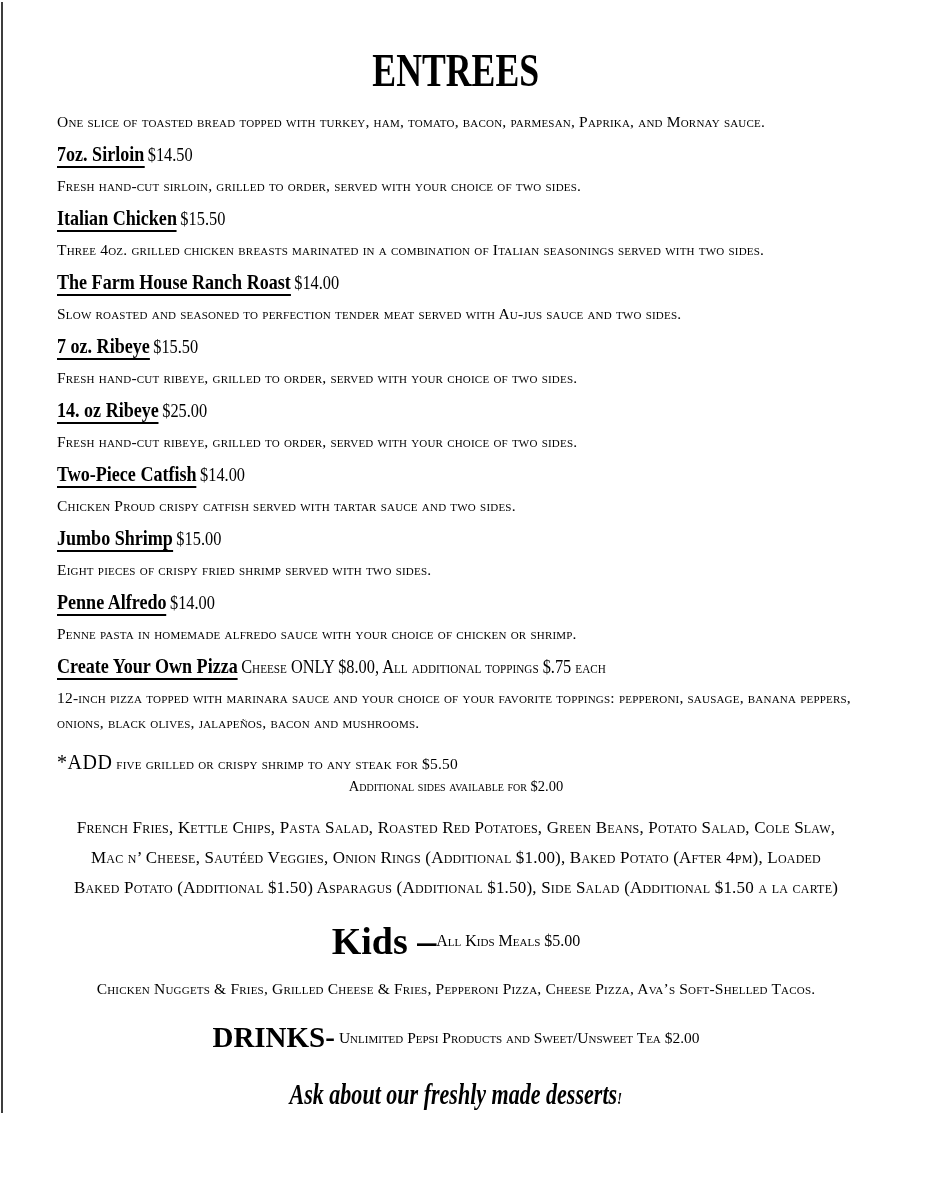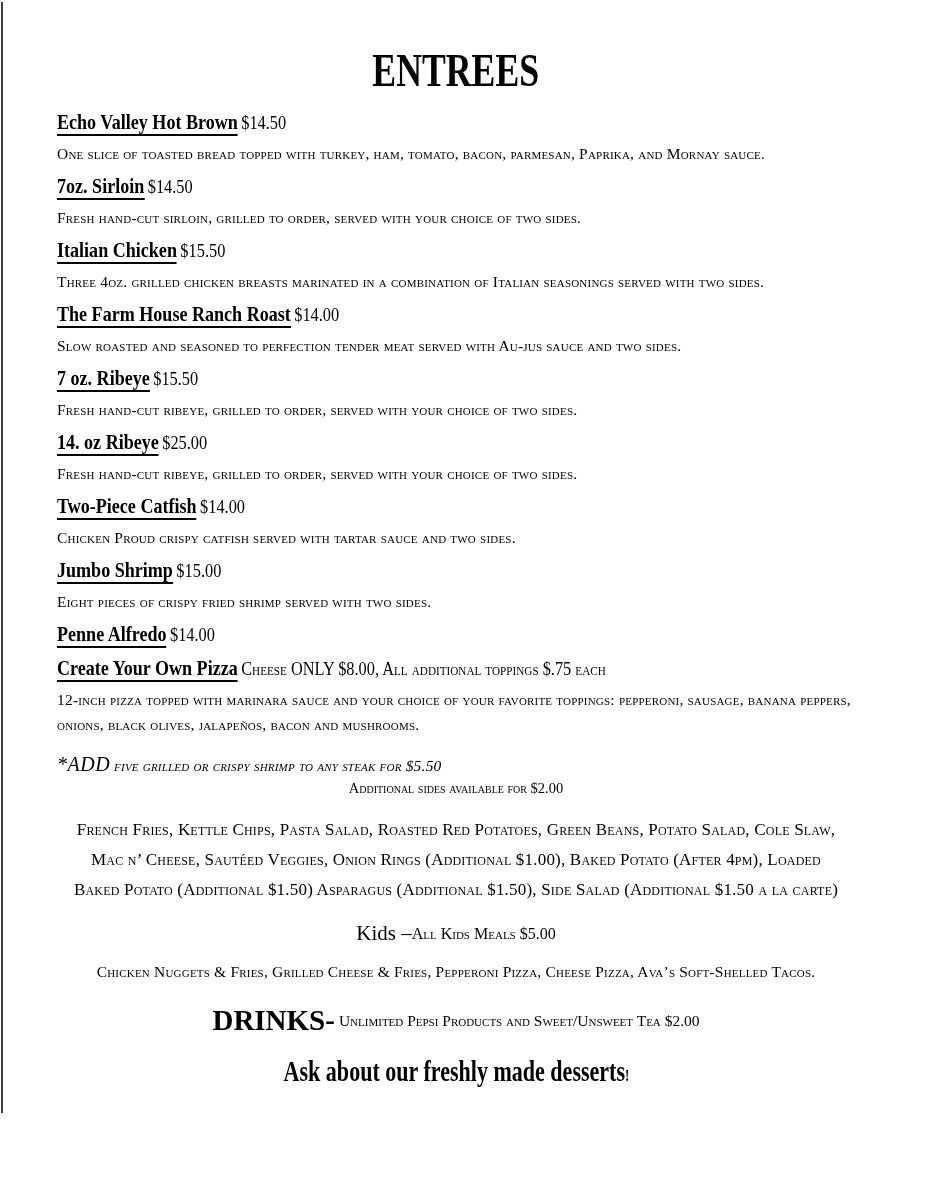--- a/index.html
+++ b/index.html
@@ -20,54 +20,53 @@
   .condense-l{display:inline-block;transform:scaleX(0.86);transform-origin:0 50%;white-space:nowrap;}
 
   .menu-title{text-align:center;margin:0 0 14px 0;font-size:47px;line-height:1.05;font-weight:bold;letter-spacing:0px;}
 
   .item{margin-bottom:7px;}
   .item-title{font-size:21px;line-height:26px;margin-bottom:5px;}
   .item-name{font-weight:bold;border-bottom:2px solid #000;padding-bottom:0px;}
   .item-price{font-weight:normal;font-size:19px;font-variant:small-caps;margin-left:4px;}
   .item-desc{font-variant:small-caps;font-size:15.5px;line-height:25px;letter-spacing:0.2px;}
 
-  .steak-note{margin-top:16px;margin-bottom:4px;font-size:15.5px;font-style:italic;}
+  .steak-note{margin-top:16px;margin-bottom:4px;font-size:15.5px;}
   .note-marker{font-size:20px;letter-spacing:0.5px;}
   .note-text{font-variant:small-caps;margin-left:4px;letter-spacing:0.2px;}
 
   .sides-heading{text-align:center;margin:14px 0 2px 0;font-size:36px;line-height:1.1;font-weight:bold;}
   .sides-sub{text-align:center;font-variant:small-caps;font-size:14.5px;margin:0 0 18px 0;}
   .sides-list{
     text-align:center;font-variant:small-caps;font-size:17px;line-height:30px;
     letter-spacing:0.2px;margin:0 10px 16px 10px;
   }
 
   .kids-line{text-align:center;margin:14px 0 14px 0;}
-  .kids-heading{font-size:21px;font-weight:normal;vertical-align:middle;}
+  .kids-heading{font-size:38px;font-weight:bold;vertical-align:middle;}
   .kids-tagline{font-variant:small-caps;font-size:16px;vertical-align:middle;}
   .kids-list{text-align:center;font-variant:small-caps;font-size:15.5px;line-height:24px;margin:0 0 20px 0;letter-spacing:0.2px;}
 
   .drinks-line{text-align:center;margin:12px 0 14px 0;}
   .drinks-heading{font-size:29px;font-weight:bold;vertical-align:middle;}
   .drinks-tagline{font-variant:small-caps;font-size:15.5px;vertical-align:middle;margin-left:4px;}
 
-  .dessert-line{text-align:center;margin:18px 0 0 0;font-weight:bold;font-size:29px;}
+  .dessert-line{text-align:center;margin:24px 0 0 0;font-weight:bold;font-size:29px;font-style:italic;}
   .dessert-bang{font-size:17px;font-weight:bold;}
 </style>
 </head>
 <body>
 
 <div class="left-rule"></div>
 
 <div class="content">
 
   <h1 class="menu-title"><span class="condense-c">ENTREES</span></h1>
 
   <div class="item">
-    <div class="item-title"><span class="condense-l"><span class="item-name">Echo Valley Hot Brown</span><span class="item-price">$14.50</span></span></div>
     <div class="item-desc">One slice of toasted bread topped with turkey, ham, tomato, bacon, parmesan, Paprika, and Mornay sauce.</div>
   </div>
 
   <div class="item">
     <div class="item-title"><span class="condense-l"><span class="item-name">7oz. Sirloin</span><span class="item-price">$14.50</span></span></div>
     <div class="item-desc">Fresh hand-cut sirloin, grilled to order, served with your choice of two sides.</div>
   </div>
 
   <div class="item">
     <div class="item-title"><span class="condense-l"><span class="item-name">Italian Chicken</span><span class="item-price">$15.50</span></span></div>
@@ -94,20 +93,21 @@
     <div class="item-desc">Chicken Proud crispy catfish served with tartar sauce and two sides.</div>
   </div>
 
   <div class="item">
     <div class="item-title"><span class="condense-l"><span class="item-name">Jumbo Shrimp</span><span class="item-price">$15.00</span></span></div>
     <div class="item-desc">Eight pieces of crispy fried shrimp served with two sides.</div>
   </div>
 
   <div class="item">
     <div class="item-title"><span class="condense-l"><span class="item-name">Penne Alfredo</span><span class="item-price">$14.00</span></span></div>
+    <div class="item-desc">Penne pasta in homemade alfredo sauce with your choice of chicken or shrimp.</div>
   </div>
 
   <div class="item">
     <div class="item-title"><span class="condense-l"><span class="item-name">Create Your Own Pizza</span><span class="item-price">Cheese ONLY $8.00, All additional toppings $.75 each</span></span></div>
     <div class="item-desc">12-inch pizza topped with marinara sauce and your choice of your favorite toppings: pepperoni, sausage, banana peppers, onions, black olives, jalapeños, bacon and mushrooms.</div>
   </div>
 
   <div class="steak-note">
     <span class="note-marker">*ADD</span><span class="note-text">five grilled or crispy shrimp to any steak for $5.50</span>
   </div>

